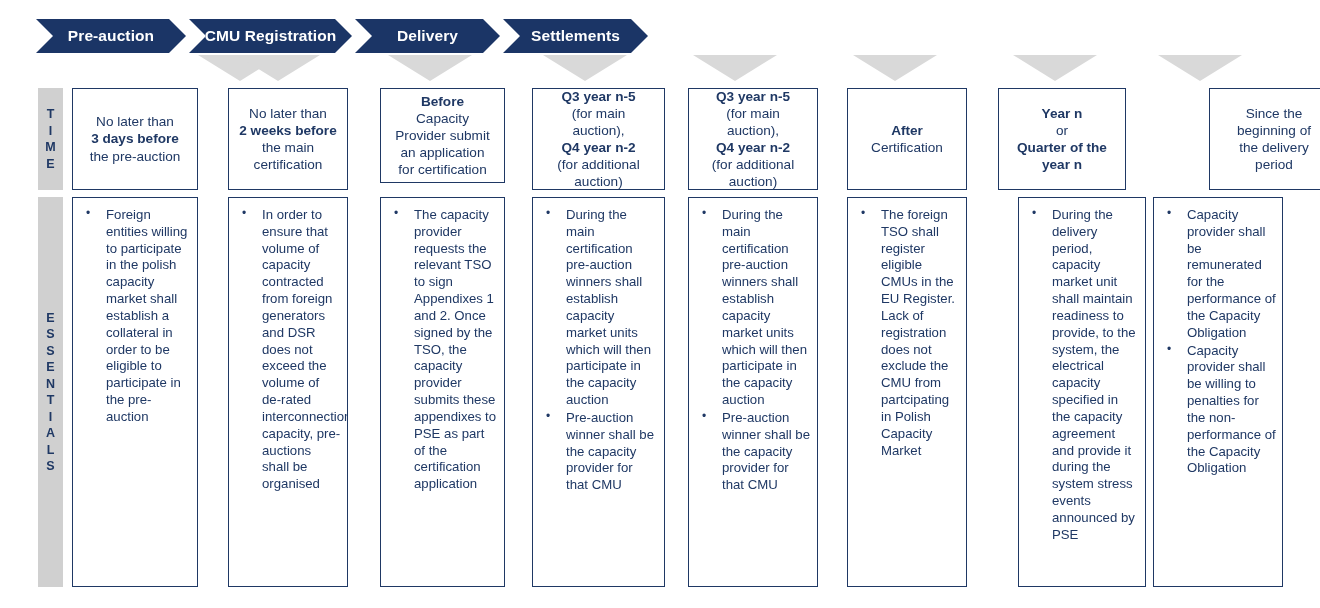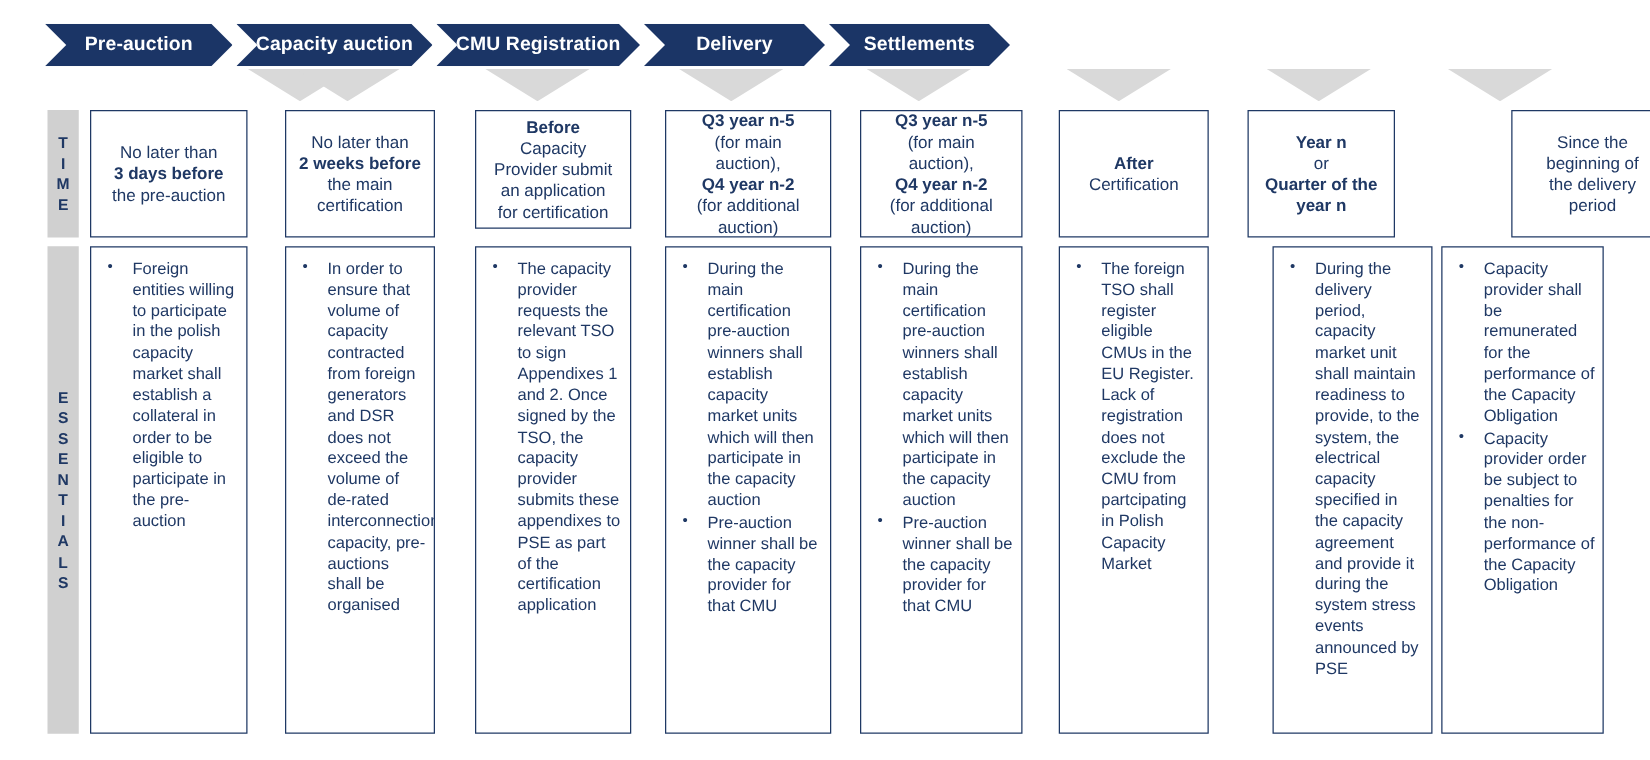--- a/index.html
+++ b/index.html
@@ -129,23 +129,20 @@
     color: #1F3864;
   }
 </style>
 </head>
 <body>
 
 <div id="chevron-band">
     <div class="chev" style="width: 150px;">
       <span>Pre-auction</span>
     </div>
-    <div class="chev" style="width: 157px;">
-      <span>Capacity auction</span>
-    </div>
     <div class="chev" style="width: 163px;">
       <span>CMU Registration</span>
     </div>
     <div class="chev" style="width: 145px;">
       <span>Delivery</span>
     </div>
     <div class="chev" style="width: 145px;">
       <span>Settlements</span>
     </div>
   </div>
@@ -192,21 +189,21 @@
     </div>
     <div class="tbox" style="left: 532px; width: 133px; height: 102px;">
       <div class="inner"><b>Q3 year n-5</b><br>(for main<br>auction),<br><b>Q4 year n-2</b><br>(for additional<br>auction)</div>
     </div>
     <div class="tbox" style="left: 688px; width: 130px; height: 102px;">
       <div class="inner"><b>Q3 year n-5</b><br>(for main<br>auction),<br><b>Q4 year n-2</b><br>(for additional<br>auction)</div>
     </div>
     <div class="tbox" style="left: 847px; width: 120px; height: 102px;">
       <div class="inner"><b>After</b><br>Certification</div>
     </div>
-    <div class="tbox" style="left: 998px; width: 118px; height: 102px;">
+    <div class="tbox" style="left: 998px; width: 128px; height: 102px;">
       <div class="inner"><b>Year n</b><br>or<br><b>Quarter of the year n</b></div>
     </div>
     <div class="tbox" style="left: 1209px; width: 130px; height: 102px;">
       <div class="inner">Since the<br>beginning of<br>the delivery<br>period</div>
     </div>
   </div>
 
 <div id="essentials-row">
     <div class="ebox" style="left: 72px; width: 126px; height: 390px;">
       <ul>
@@ -241,16 +238,16 @@
       </ul>
     </div>
     <div class="ebox" style="left: 1018px; width: 128px; height: 390px;">
       <ul>
         <li>During the delivery period, capacity market unit shall maintain readiness to provide, to the system, the electrical capacity specified in the capacity agreement and provide it during the system stress events announced by PSE</li>
       </ul>
     </div>
     <div class="ebox" style="left: 1153px; width: 130px; height: 390px;">
       <ul>
         <li>Capacity provider shall be remunerated for the performance of the Capacity Obligation</li>
-        <li>Capacity provider order be subject to penalties for the non-performance of the Capacity Obligation</li>
+        <li>Capacity provider shall be willing to penalties for the non-performance of the Capacity Obligation</li>
       </ul>
     </div>
   </div>
 
 </body></html>

